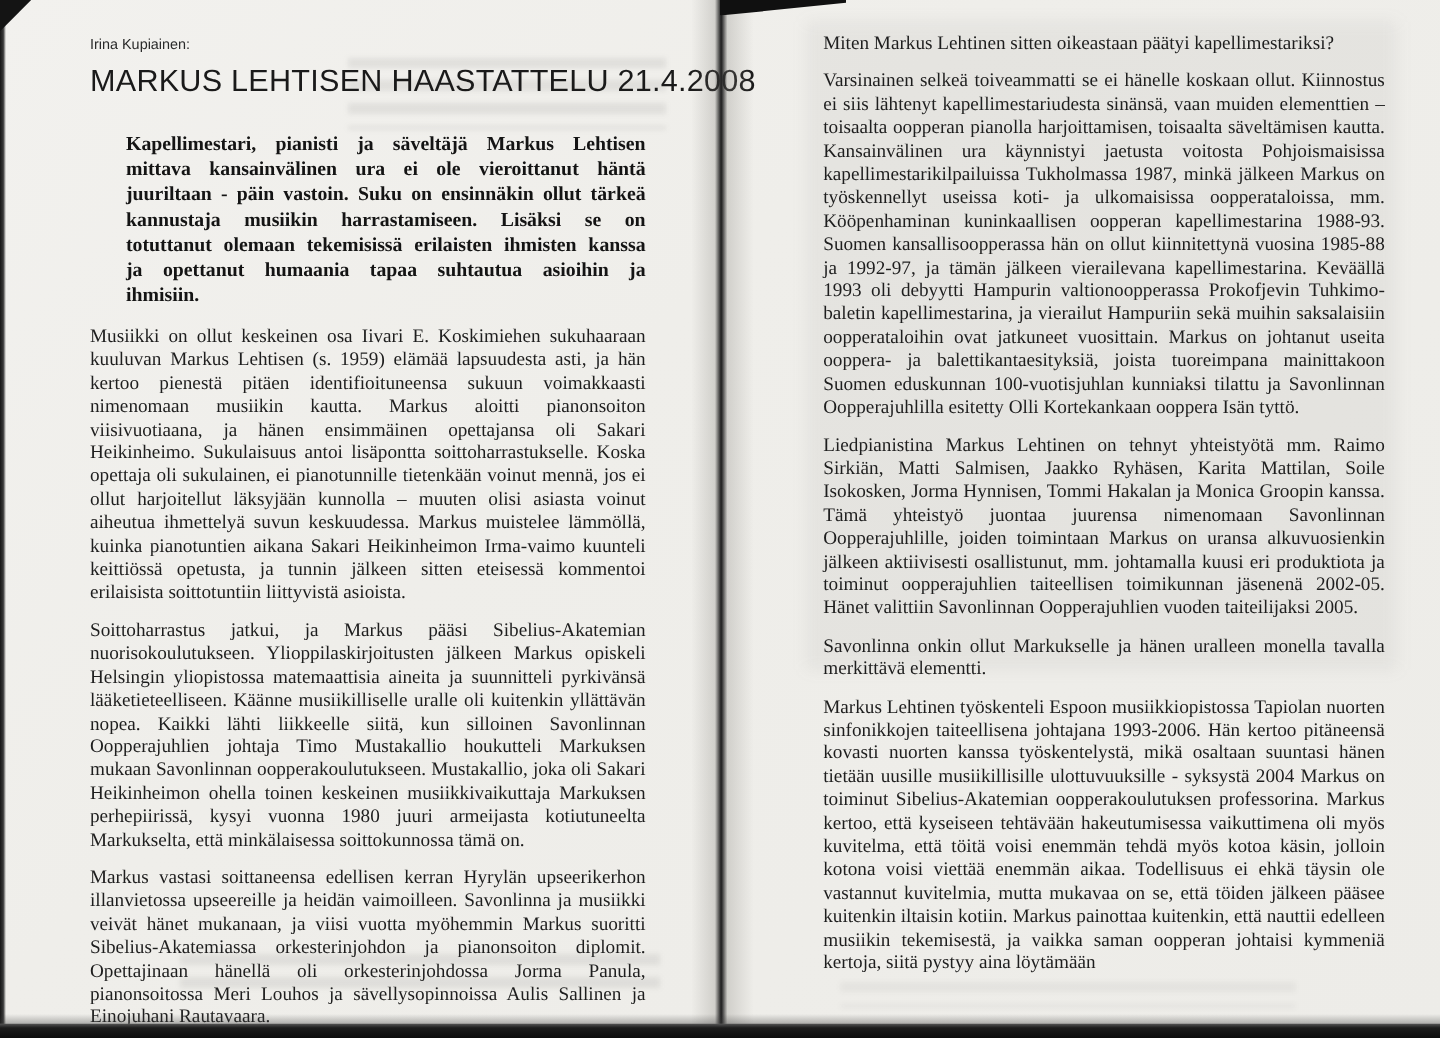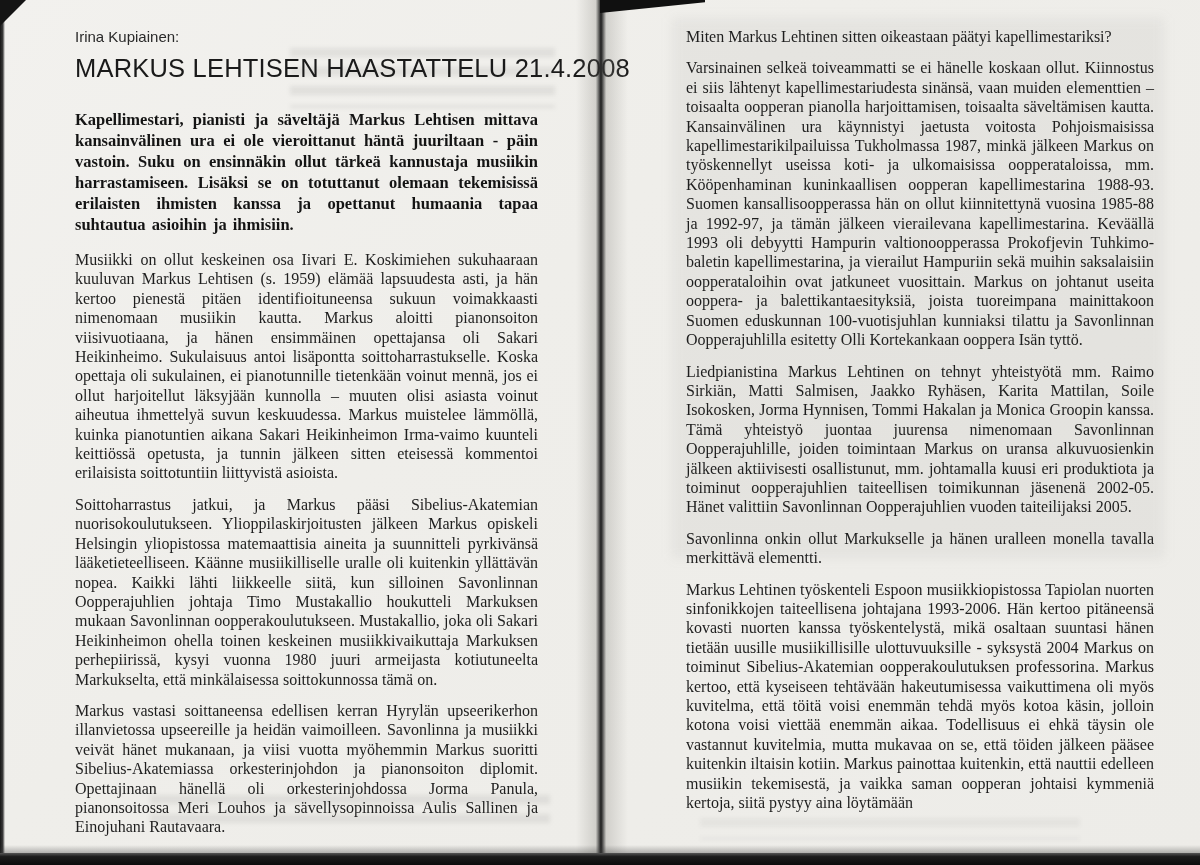--- a/index.html
+++ b/index.html
@@ -75,21 +75,21 @@
 
   .page {
     position: absolute;
     top: 27px;
   }
   .page-left  { left: 75px;  width: 463px; }
   .page-right { left: 686px; width: 468px; }
 
   .byline {
     font-family: "Liberation Sans", sans-serif;
-    font-size: 15px;
+    font-size: 12px;
     line-height: 20px;
     margin: 0 0 6px 0;
     color: #2a2a2a;
   }
   .title {
     font-family: "Liberation Sans", sans-serif;
     font-weight: 400;
     font-size: 25.5px;
     line-height: 30px;
     letter-spacing: .2px;
@@ -104,20 +104,21 @@
     margin: 0 0 12px 0;
     color: #1e1e1e;
   }
   .lead {
     font-weight: bold;
     font-size: 16.5px;
     line-height: 21px;
     word-spacing: 2px;
     margin-bottom: 15px;
     color: #141414;
+    margin-left: 30px;
   }
   .question {
     text-align: left;
   }
 </style>
 </head>
 <body>
 
 <div class="scan">
 

